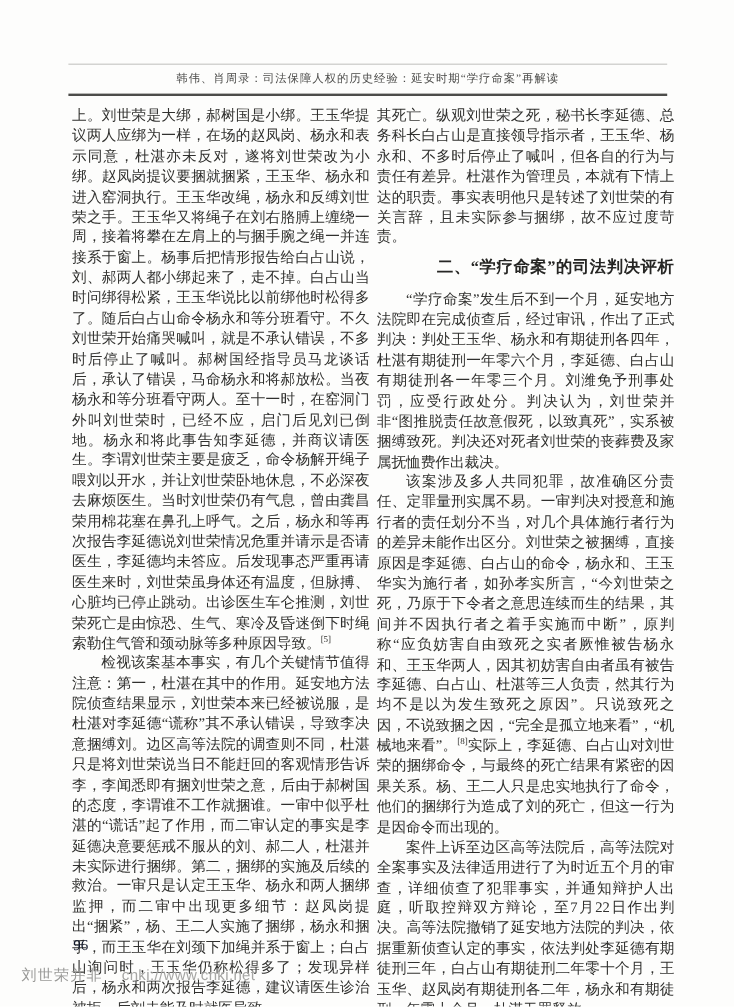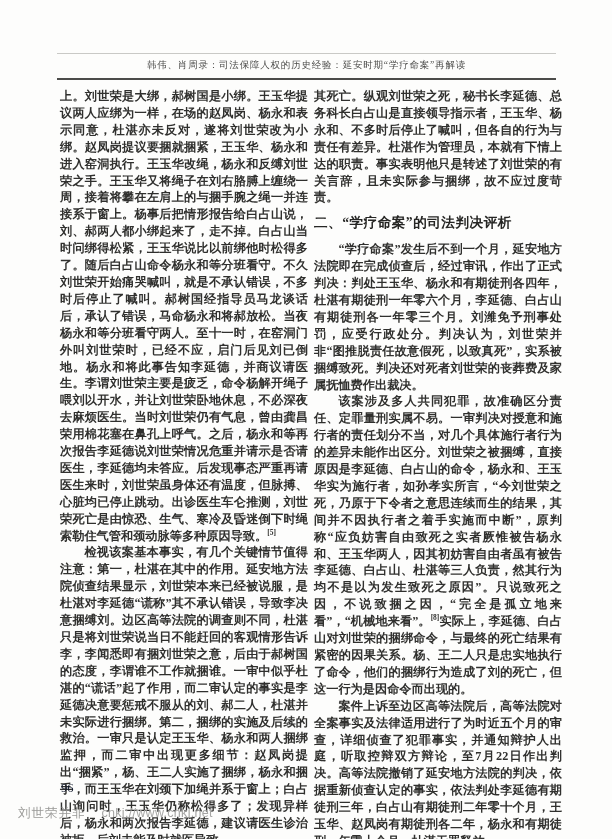--- a/index.html
+++ b/index.html
@@ -36,26 +36,25 @@
     line-height: 16.9px;
     color: #30302e;
     text-align: justify;
     text-justify: inter-ideograph;
   }
   .col-left  { left: 60px; }
   .col-right { left: 314px; }
   p.para {
     margin: 0;
     word-break: break-all;
-    font-weight: bold;
   }
   p.para.indent { text-indent: 2em; }
   .section-heading {
     font-weight: bold;
-    text-align: left;
+    text-align: right;
     font-size: 13.6px;
     letter-spacing: 0.5px;
     color: #262624;
     margin: 9px 0 9px 0;
   }
   sup.fnref {
     font-size: 7.5px;
     line-height: 0;
     vertical-align: super;
     color: #30302e;

